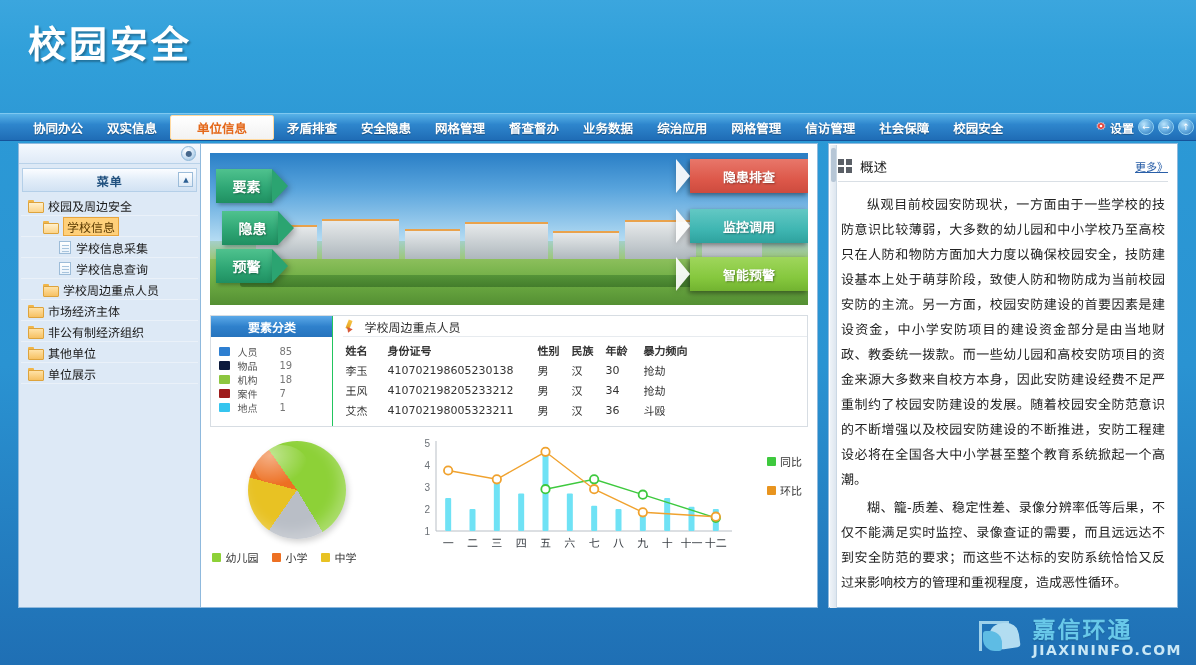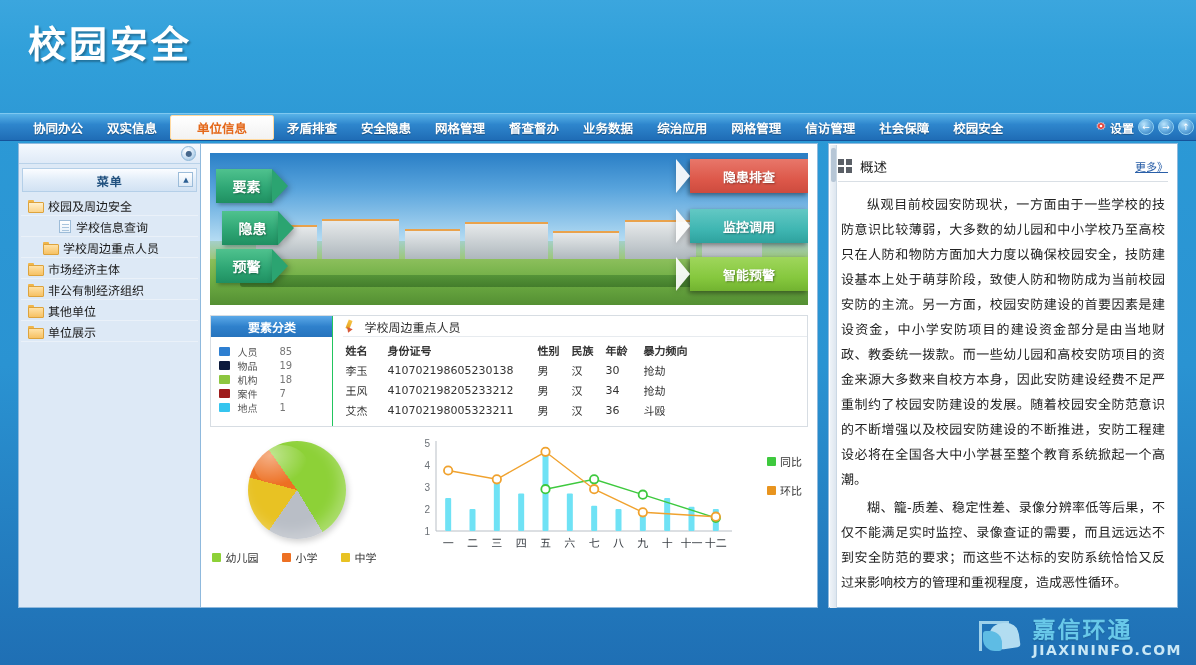--- a/index.html
+++ b/index.html
@@ -302,21 +302,21 @@
       #8dd137 238deg 360deg
     );
     box-shadow: 2px 3px 6px rgba(0,0,0,.18), inset -6px -6px 14px rgba(255,255,255,.28);
   }
   .pie::after {
     content: ''; position: absolute; left: 6%; top: 4%;
     width: 55%; height: 42%; border-radius: 50%;
     background: radial-gradient(ellipse at 30% 25%, rgba(255,255,255,.45) 0%, rgba(255,255,255,0) 70%);
   }
   .pie-legend {
-    position: absolute; left: 2px; bottom: 0; display: flex; gap: 24px; align-items: center;
+    position: absolute; left: 2px; bottom: 0; display: flex; gap: 14px; align-items: center;
   }
   .legend-item { display: flex; align-items: center; font-size: 11px; color: #333; }
   .legend-chip { width: 9px; height: 9px; margin-right: 4px; border-radius: 1px; }
 
   .bar-box { flex: 1; position: relative; }
   .bar-svg { display: block; }
   .bar-legend {
     position: absolute; right: 6px; top: 18px;
   }
   .bar-legend .legend-item { margin-bottom: 13px; }
@@ -437,20 +437,28 @@
       <div class="sidebar-collapse">●</div>
     </div>
     <div class="menu-header">
       <span class="menu-header-title">菜单</span>
       <span class="menu-header-btn">▲</span>
     </div>
     <div class="tree" id="tree-list">
         <div class="tree-node lvl1">
           <span class="folder-icon open"></span>
           <span class="node-label">校园及周边安全</span>
+        </div>
+        <div class="tree-node lvl2 selected">
+          <span class="folder-icon open"></span>
+          <span class="node-label">学校信息</span>
+        </div>
+        <div class="tree-node lvl3">
+          <span class="file-icon"></span>
+          <span class="node-label">学校信息采集</span>
         </div>
         <div class="tree-node lvl3">
           <span class="file-icon"></span>
           <span class="node-label">学校信息查询</span>
         </div>
         <div class="tree-node lvl2">
           <span class="folder-icon"></span>
           <span class="node-label">学校周边重点人员</span>
         </div>
         <div class="tree-node lvl1">

